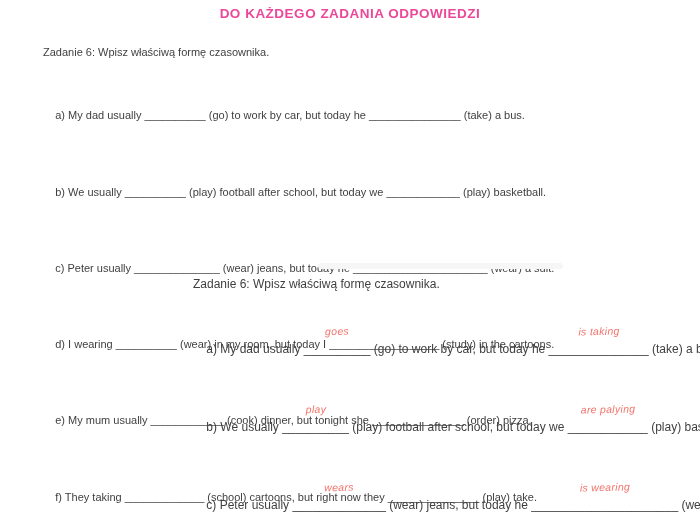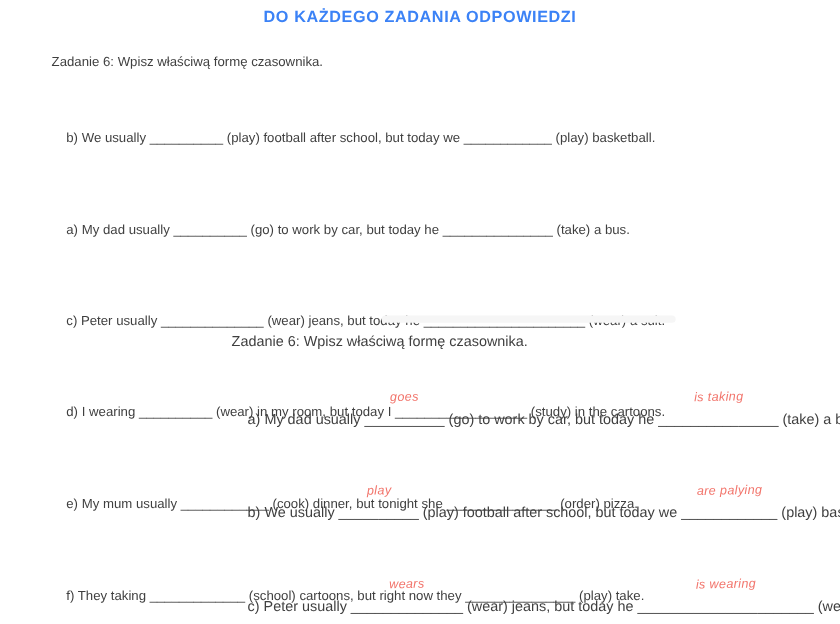--- a/index.html
+++ b/index.html
@@ -64,30 +64,30 @@
     height: 6px;
     background: #f6f6f6;
     border-radius: 3px;
   }
 </style>
 </head>
 <body style="color: rgb(63, 63, 63);">
 
 <main>
 
-  <h1 class="page-title" style="color: #3b82f6;">DO KAŻDEGO ZADANIA ODPOWIEDZI</h1>
+  <h1 class="page-title" style="color: #ec4899;">DO KAŻDEGO ZADANIA ODPOWIEDZI</h1>
 
   <section class="block block--plain">
     <p class="task-header">Zadanie 6: Wpisz właściwą formę czasownika.</p>
     <div class="lines" id="lines-plain">
         <div class="line">
-    <span>b) We usually </span><span class="blank"><span>__________</span></span><span> (play) football after school, but today we </span><span class="blank"><span>____________</span></span><span> (play) basketball.</span>
+    <span>a) My dad usually </span><span class="blank"><span>__________</span></span><span> (go) to work by car, but today he </span><span class="blank"><span>_______________</span></span><span> (take) a bus.</span>
   </div>
         <div class="line">
-    <span>a) My dad usually </span><span class="blank"><span>__________</span></span><span> (go) to work by car, but today he </span><span class="blank"><span>_______________</span></span><span> (take) a bus.</span>
+    <span>b) We usually </span><span class="blank"><span>__________</span></span><span> (play) football after school, but today we </span><span class="blank"><span>____________</span></span><span> (play) basketball.</span>
   </div>
         <div class="line">
     <span>c) Peter usually </span><span class="blank"><span>______________</span></span><span> (wear) jeans, but today he </span><span class="blank"><span>______________________</span></span><span> (wear) a suit.</span>
   </div>
         <div class="line">
     <span>d) I wearing </span><span class="blank"><span>__________</span></span><span> (wear) in my room, but today I </span><span class="blank"><span>__________________</span></span><span> (study) in the cartoons.</span>
   </div>
         <div class="line">
     <span>e) My mum usually </span><span class="blank"><span>____________</span></span><span> (cook) dinner, but tonight she </span><span class="blank"><span>_______________</span></span><span> (order) pizza.</span>
   </div>

